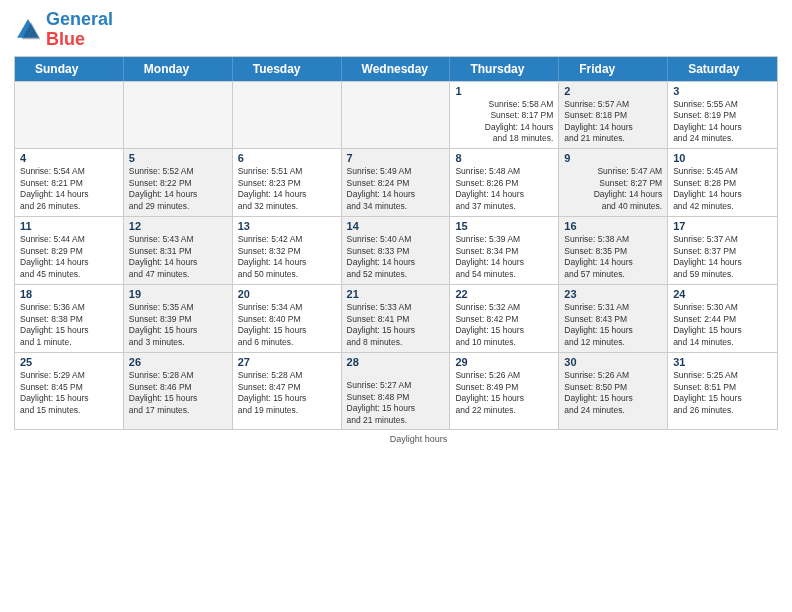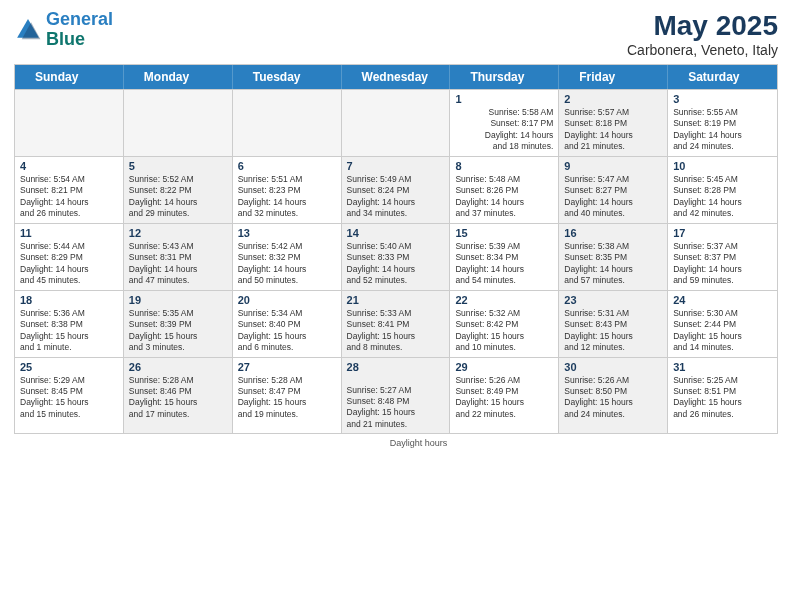--- a/index.html
+++ b/index.html
@@ -119,26 +119,22 @@
 
 <div class="page">
   <div class="header">
     <div class="logo">
       <svg class="logo-icon" viewBox="0 0 36 36">
         <polygon points="18,4 32,28 4,28" fill="#2a7fc1"></polygon>
         <polygon points="22,8 34,30 10,30" fill="#1a3a5c" opacity="0.4"></polygon>
       </svg>
       <div class="logo-text">
         <div><span>General</span></div>
-        <div><span style="color:#0f766e">Blue</span></div>
+        <div><span style="color:#ef4444">Blue</span></div>
       </div>
-    </div>
-    <div class="title-block">
-      <div class="main-title">May 2025</div>
-      <div class="subtitle">Carbonera, Veneto, Italy</div>
     </div>
   </div>
 
   <div class="calendar">
     <div class="cal-header">
     <div class="cal-header-cell">Sunday</div>
         <div class="cal-header-cell">Monday</div>
         <div class="cal-header-cell">Tuesday</div>
         <div class="cal-header-cell">Wednesday</div>
         <div class="cal-header-cell">Thursday</div>
@@ -204,21 +200,21 @@
           </div>
           <div class="cal-cell">
             <div class="day-num">8</div>
             <div class="day-info" style="white-space: pre-line;">Sunrise: 5:48 AM
 Sunset: 8:26 PM
 Daylight: 14 hours
 and 37 minutes.</div>
           </div>
           <div class="cal-cell shaded">
             <div class="day-num">9</div>
-            <div class="day-info" style="white-space: pre-line;">Sunrise: 5:47 AM
+            <div class="day-info" style="white-space: pre-line; text-align: right;">Sunrise: 5:47 AM
 Sunset: 8:27 PM
 Daylight: 14 hours
 and 40 minutes.</div>
           </div>
           <div class="cal-cell">
             <div class="day-num">10</div>
             <div class="day-info" style="white-space: pre-line;">Sunrise: 5:45 AM
 Sunset: 8:28 PM
 Daylight: 14 hours
 and 42 minutes.</div>

